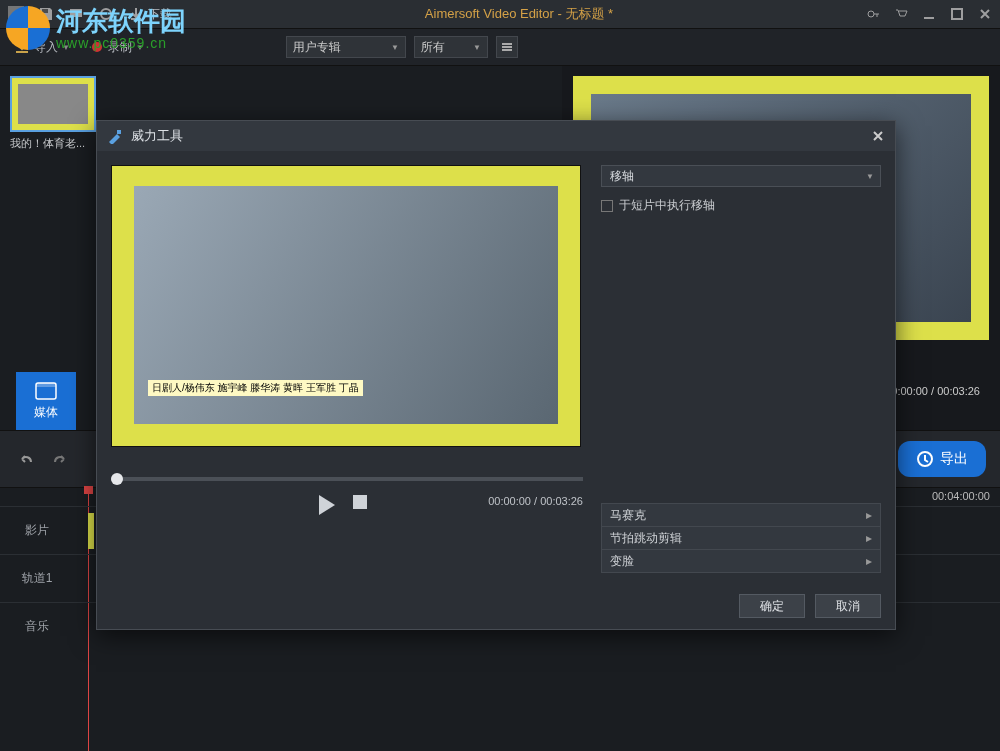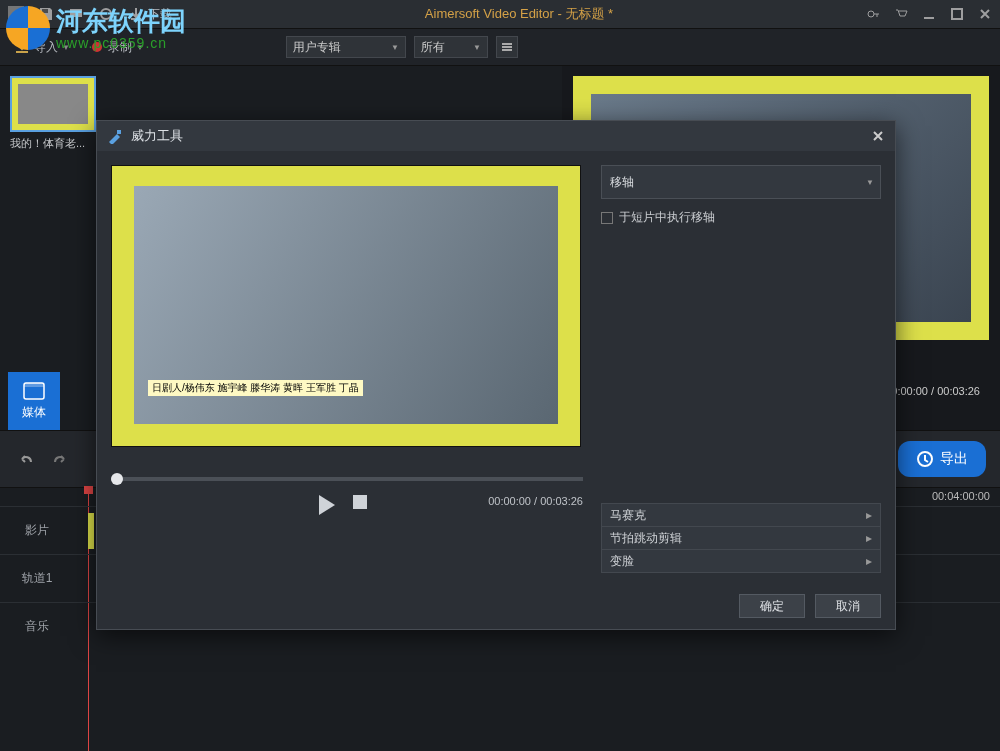--- a/index.html
+++ b/index.html
@@ -28,21 +28,21 @@
   .thumb-img { width:86px; height:56px; background:#dde04a; border:2px solid #5aa0e0; position:relative;}
   .thumb-img::after{content:"";position:absolute;inset:6px;background:#888;}
   .thumb-cap { font-size:11px; color:#c7c9cc; white-space:nowrap; overflow:hidden; text-overflow:ellipsis;}
 
   .preview-pane { flex:1; background:#17191d; position:relative; padding:10px;}
   .prev-screen { width: 416px; height: 264px; background:#dde04a; margin:0 auto; position:relative; }
   .prev-screen::after{content:"";position:absolute;inset:18px;background:linear-gradient(135deg,#6a7a8a,#3a4450);}
   .prev-time { position:absolute; bottom:34px; right:20px; font-size:11px; color:#ccc;}
 
   
-  .side-tabs { position:absolute; left:8px; top:372px; width:52px;text-align:right; }
+  .side-tabs { position:absolute; left:16px; top:372px; width:60px;text-align:right; }
   .tab { height:58px; display:flex;flex-direction:column;align-items:center;justify-content:center; gap:4px; color:#ccc;}
   .tab.active{ background:#1a6fd4; color:#fff;}
   .tab .ti{width:22px;height:18px;}
 
   
   .editbar { position:absolute; left:0; top:430px; right:0; height:58px; background:#24272c; display:flex; align-items:center; padding:0 10px; border-top:1px solid #111; border-bottom:1px solid #111;}
   .editbar .ur{ display:flex; gap:14px; margin-left:6px;}
   .export-btn{ position:absolute; right:14px; top:10px; width:88px; height:36px; background:#1a6fd4; color:#fff; display:flex; align-items:center; justify-content:center; gap:6px; border-radius:12px; font-size:14px;}
 
   
@@ -68,21 +68,21 @@
   .m-screen .caption{position:absolute; left:36px; bottom:50px; background:#fef9c3; color:#000; font-size:10px; padding:1px 4px;}
   .m-slider{ margin-top:30px; height:4px; background:#4b5057; position:relative;}
   .m-slider .knob{ position:absolute; left:0; top:-4px; width:12px;height:12px;border-radius:50%;background:#e6e8eb;}
   .m-controls{ margin-top:14px; display:flex; align-items:flex-start; gap:18px;}
   .m-controls .spacer{flex:1;}
   .m-time{ font-size:11px; color:#bfc3c8;}
   .play-big{width:0;height:0;border-left:16px solid #cfd3d8;border-top:10px solid transparent;border-bottom:10px solid transparent;}
   .stop-big{width:14px;height:14px;background:#cfd3d8;}
 
   .m-right{ flex:1; padding:14px 14px 10px 4px; display:flex; flex-direction:column;}
-  .m-dd{ height:22px; background:#33383f; border:1px solid #4a4f56; display:flex; align-items:center; padding:16px 8px; color:#d5d8dc; position:relative;}
+  .m-dd{ height:22px; background:#33383f; border:1px solid #4a4f56; display:flex; align-items:center; padding:4px 8px; color:#d5d8dc; position:relative;}
   .m-dd::after{content:"▼"; font-size:8px; position:absolute; right:6px; color:#999;}
   .m-check{ margin-top:10px; display:flex; align-items:center; gap:6px; color:#c9ccd0;}
   .m-check .box{width:12px;height:12px;border:1px solid #777;}
   .m-opts{ margin-top:auto;}
   .m-opt{ height:24px; background:#33383f; border:1px solid #43484f; display:flex; align-items:center; padding:0 8px; color:#cfd2d6; margin-top:-1px; position:relative;}
   .m-opt::after{content:"▸"; position:absolute; right:8px; color:#999;}
   .m-foot{ height:46px; display:flex; justify-content:flex-end; align-items:center; gap:10px; padding:0 14px;}
   .m-btn{ width:66px; height:24px; background:#3c4148; border:1px solid #545a62; color:#dfe2e6; display:flex;align-items:center;justify-content:center; font-size:12px;}
 
   

